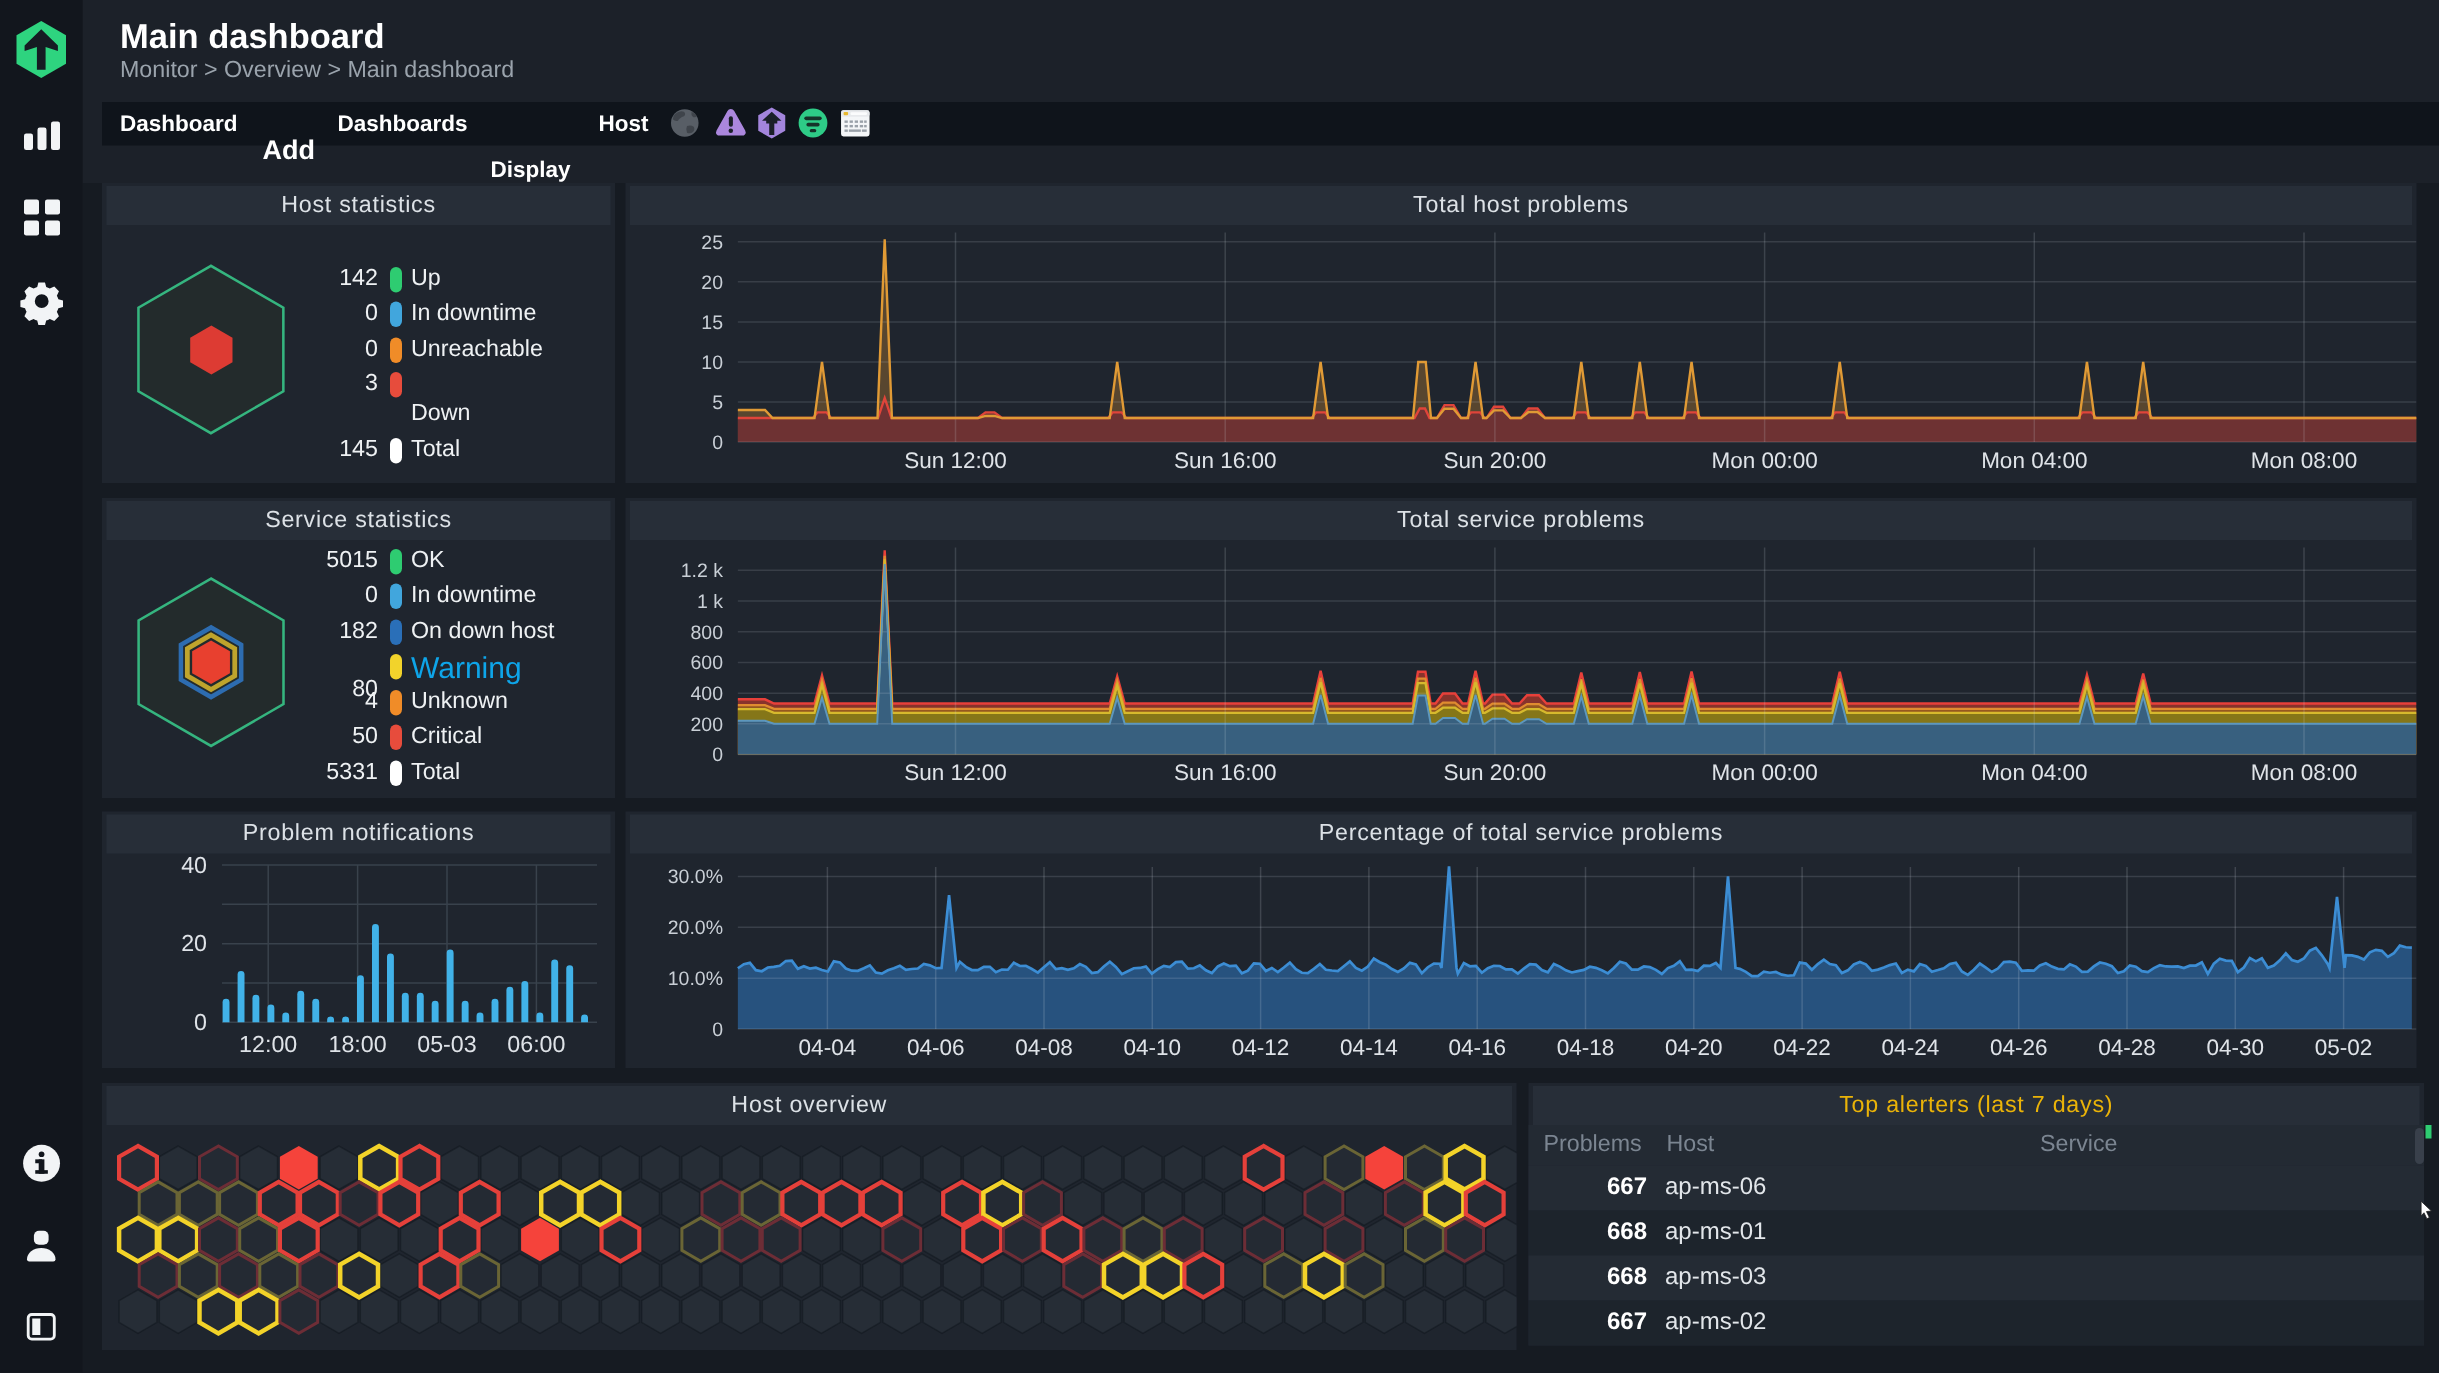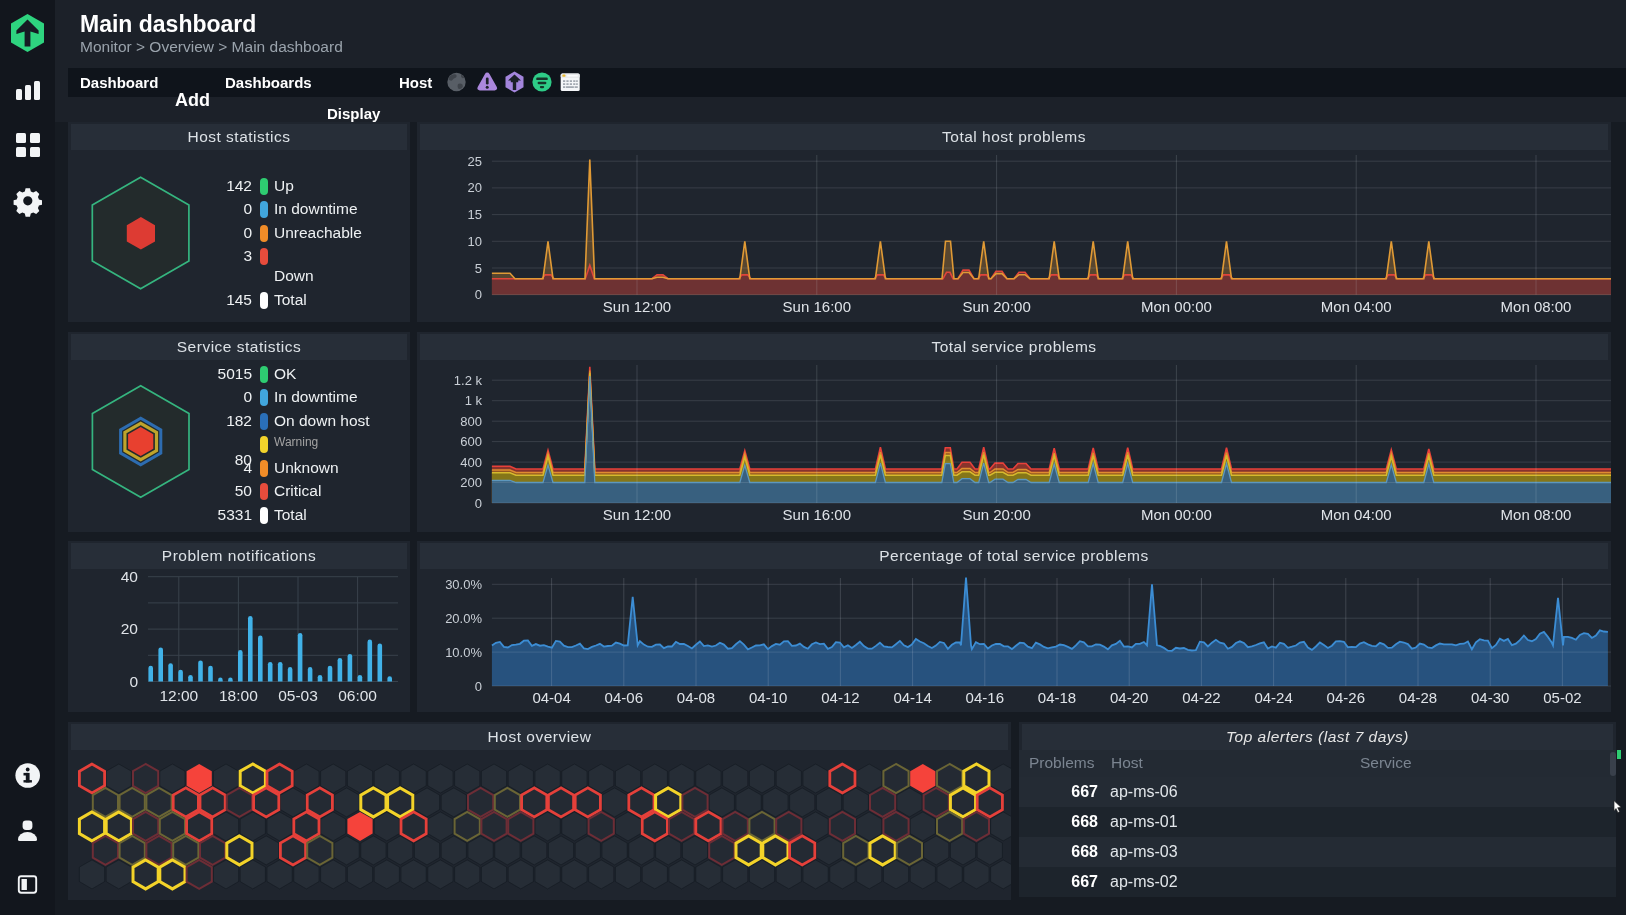--- a/index.html
+++ b/index.html
@@ -102,21 +102,21 @@
 <div style="position:absolute;left:68px;top:541px;width:342px;height:171px;background:#1f252e;">
 <div style="position:absolute;left:3px;top:1.5px;width:336px;height:26px;background:#272e38;color:#dce1e6;font-size:15.5px;font-weight:400;letter-spacing:0.5px;text-align:center;line-height:26px;">Problem notifications</div>
 </div>
 <div style="position:absolute;left:417px;top:541px;width:1194px;height:171px;background:#1f252e;">
 <div style="position:absolute;left:3px;top:1.5px;width:1188px;height:26px;background:#272e38;color:#dce1e6;font-size:15.5px;font-weight:400;letter-spacing:0.5px;text-align:center;line-height:26px;">Percentage of total service problems</div>
 </div>
 <div style="position:absolute;left:68px;top:722px;width:943px;height:178px;background:#1f252e;">
 <div style="position:absolute;left:3px;top:1.5px;width:937px;height:26px;background:#272e38;color:#dce1e6;font-size:15.5px;font-weight:400;letter-spacing:0.5px;text-align:center;line-height:26px;">Host overview</div>
 </div>
 <div style="position:absolute;left:1019px;top:722px;width:597px;height:175px;background:#1f252e;">
-<div style="position:absolute;left:3px;top:1.5px;width:591px;height:26px;background:#272e38;color:#e5e5e5;font-size:15.5px;font-weight:400;letter-spacing:0.5px;text-align:center;line-height:26px;font-style:italic;">Top alerters (last 7 days)</div>
+<div style="position:absolute;left:3px;top:1.5px;width:591px;height:26px;background:#272e38;color:#eab308;font-size:15.5px;font-weight:400;letter-spacing:0.5px;text-align:center;line-height:26px;">Top alerters (last 7 days)</div>
 </div>
 <svg style="position:absolute;left:417px;top:122px" width="1194" height="200" viewBox="417 122 1194 200">
 <path d="M491.9,294.7 L491.9,273.3 L510,273.3 L515,278.7 L543,278.7 L548,241.3 L553,278.7 L585,278.7 L589.8,159.6 L594.6,278.7 L652,278.7 L657,277.3 L663,277.3 L668,278.7 L739.8,278.7 L744.8,241.3 L749.8,278.7 L875.4,278.7 L880.4,241.3 L885.4,278.7 L942,278.7 L945.5,241.3 L950.5,241.3 L954,278.7 L958,278.7 L963,272.5 L969,272.5 L974,278.7 L978.7,278.7 L983.7,241.3 L988.7,278.7 L991,278.7 L996,273.6 L1002,273.6 L1007,278.7 L1014,278.7 L1019,274.7 L1025,274.7 L1030,278.7 L1049.2,278.7 L1054.2,241.3 L1059.2,278.7 L1088.2,278.7 L1093.2,241.3 L1098.2,278.7 L1122.7,278.7 L1127.7,241.3 L1132.7,278.7 L1221.5,278.7 L1226.5,241.3 L1231.5,278.7 L1386.3,278.7 L1391.3,241.3 L1396.3,278.7 L1423.8,278.7 L1428.8,241.3 L1433.8,278.7 L1611,278.7 L1611,294.7 Z" fill="rgba(222,150,50,0.30)"></path>
 <path d="M491.9,294.7 L491.9,278.7 L542,278.7 L545,274.9 L551,274.9 L554,278.7 L585.3,278.7 L589.8,265.3 L594.3,278.7 L652,278.7 L657,274.9 L663,274.9 L668,278.7 L738.8,278.7 L741.8,274.9 L747.8,274.9 L750.8,278.7 L874.4,278.7 L877.4,274.9 L883.4,274.9 L886.4,278.7 L943,278.7 L946.5,272.3 L950,272.3 L953,278.7 L958,278.7 L963,270.1 L969,270.1 L974,278.7 L977.7,278.7 L980.7,274.9 L986.7,274.9 L989.7,278.7 L991,278.7 L996,271.2 L1002,271.2 L1007,278.7 L1014,278.7 L1019,272.3 L1025,272.3 L1030,278.7 L1048.2,278.7 L1051.2,274.9 L1057.2,274.9 L1060.2,278.7 L1087.2,278.7 L1090.2,274.9 L1096.2,274.9 L1099.2,278.7 L1121.7,278.7 L1124.7,274.9 L1130.7,274.9 L1133.7,278.7 L1220.5,278.7 L1223.5,274.9 L1229.5,274.9 L1232.5,278.7 L1385.3,278.7 L1388.3,274.9 L1394.3,274.9 L1397.3,278.7 L1422.8,278.7 L1425.8,274.9 L1431.8,274.9 L1434.8,278.7 L1611,278.7 L1611,294.7 Z" fill="#6e3233"></path>
 <line x1="491.9" y1="294.7" x2="1611" y2="294.7" stroke="rgba(210,218,226,0.14)" stroke-width="1"></line>
     <line x1="491.9" y1="268" x2="1611" y2="268" stroke="rgba(210,218,226,0.14)" stroke-width="1"></line>
     <line x1="491.9" y1="241.3" x2="1611" y2="241.3" stroke="rgba(210,218,226,0.14)" stroke-width="1"></line>
     <line x1="491.9" y1="214.6" x2="1611" y2="214.6" stroke="rgba(210,218,226,0.14)" stroke-width="1"></line>
     <line x1="491.9" y1="187.9" x2="1611" y2="187.9" stroke="rgba(210,218,226,0.14)" stroke-width="1"></line>
     <line x1="491.9" y1="161.2" x2="1611" y2="161.2" stroke="rgba(210,218,226,0.14)" stroke-width="1"></line>
@@ -313,21 +313,21 @@
 <span style="position:absolute;left:206px;top:2px;font-size:15.5px;color:#eef1f3;">In downtime</span>
 </div>
 <div style="position:absolute;left:68px;top:409.7px;width:342px;height:23.5px;">
 <span style="position:absolute;right:158px;top:2px;font-size:15.5px;color:#eef1f3;">182</span>
 <div style="position:absolute;left:192px;top:3px;width:8px;height:17px;border-radius:4px;background:#2a6fb8;"></div>
 <span style="position:absolute;left:206px;top:2px;font-size:15.5px;color:#eef1f3;">On down host</span>
 </div>
 <div style="position:absolute;left:68px;top:433.2px;width:342px;height:23.5px;">
 <span style="position:absolute;right:158px;top:18px;font-size:15.5px;color:#eef1f3;">80</span>
 <div style="position:absolute;left:192px;top:3px;width:8px;height:17px;border-radius:4px;background:#f2d32b;"></div>
-<span style="position:absolute;left:206px;top:2px;font-size:12px;color:#a3a3a3;">Warning</span>
+<span style="position:absolute;left:206px;top:2px;font-size:20px;color:#0ea5e9;">Warning</span>
 </div>
 <div style="position:absolute;left:68px;top:456.7px;width:342px;height:23.5px;">
 <span style="position:absolute;right:158px;top:2px;font-size:15.5px;color:#eef1f3;">4</span>
 <div style="position:absolute;left:192px;top:3px;width:8px;height:17px;border-radius:4px;background:#f08c28;"></div>
 <span style="position:absolute;left:206px;top:2px;font-size:15.5px;color:#eef1f3;">Unknown</span>
 </div>
 <div style="position:absolute;left:68px;top:480.2px;width:342px;height:23.5px;">
 <span style="position:absolute;right:158px;top:2px;font-size:15.5px;color:#eef1f3;">50</span>
 <div style="position:absolute;left:192px;top:3px;width:8px;height:17px;border-radius:4px;background:#e74c3c;"></div>
 <span style="position:absolute;left:206px;top:2px;font-size:15.5px;color:#eef1f3;">Critical</span>

